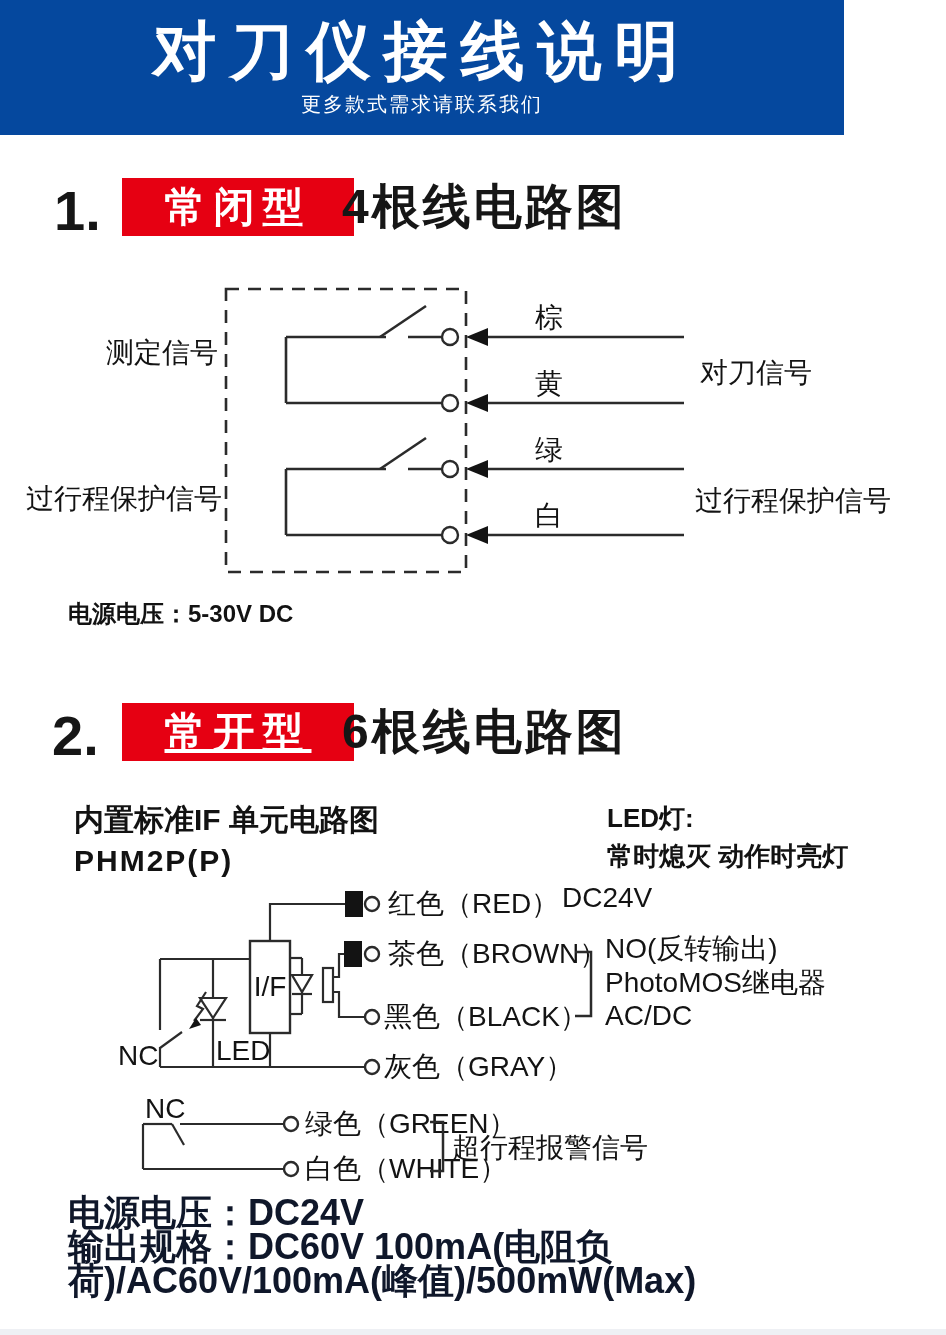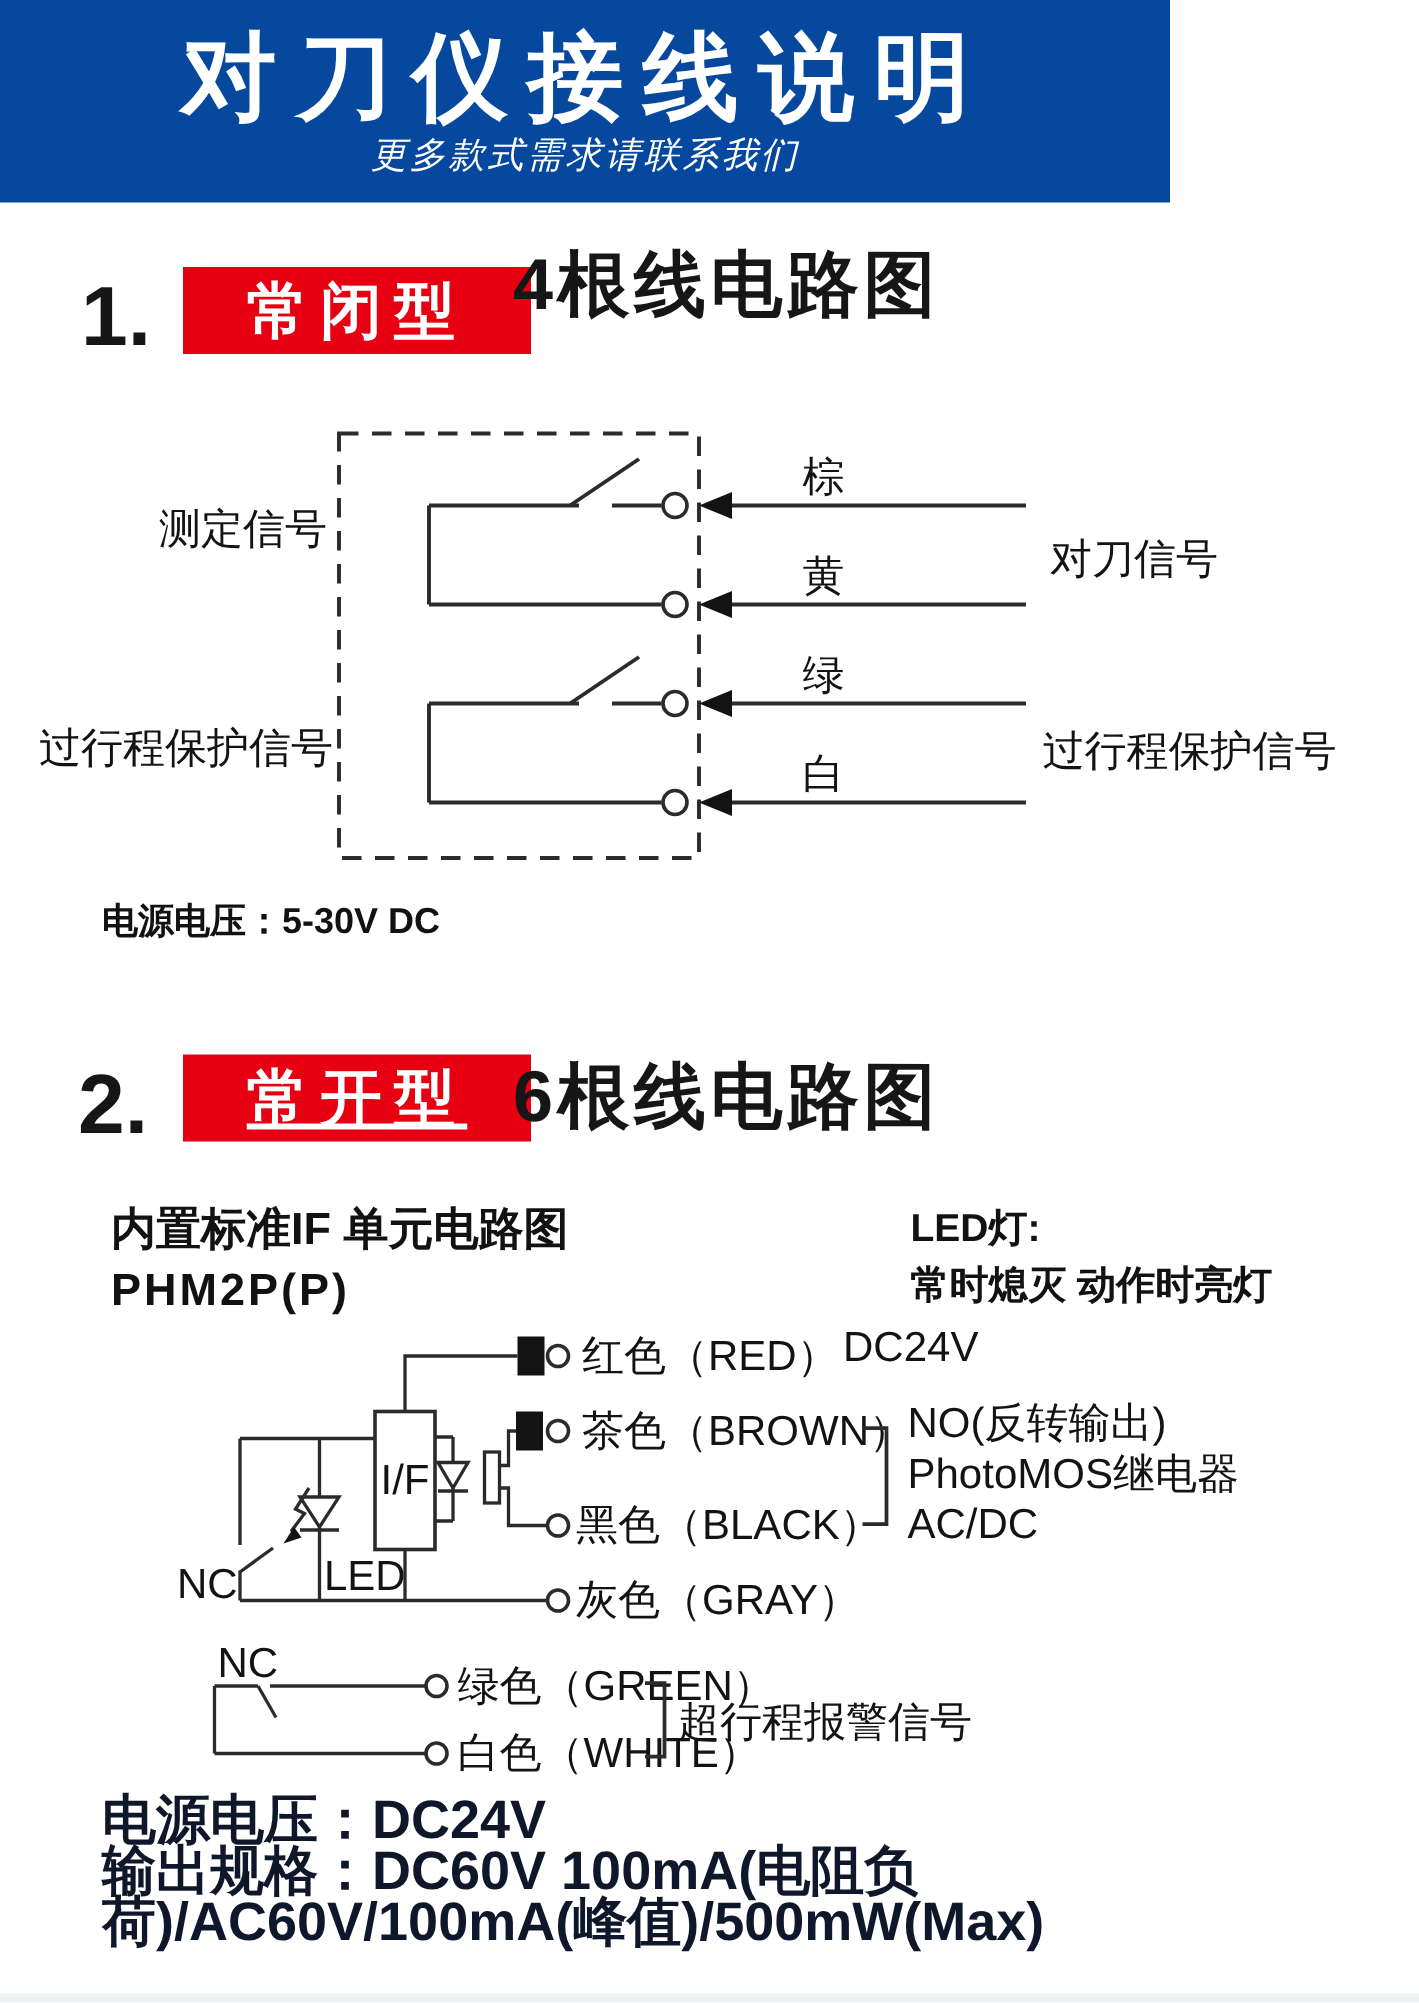--- a/index.html
+++ b/index.html
@@ -5,29 +5,29 @@
   html,body { margin:0; padding:0; }
   body {
     width:946px; height:1335px; position:relative; background:#ffffff;
     font-family:"Liberation Sans","DejaVu Sans",sans-serif; color:#111;
     overflow:hidden;
   }
   .abs { position:absolute; }
 
   
   .header {
-    left:0; top:0; width:780px; height:135px; background:#05489e;
+    left:0; top:0; width:844px; height:135px; background:#05489e;
     text-align:center;
   }
   .header-title {
     margin-top:12px; font-size:64px; font-weight:bold; color:#fff;
     letter-spacing:13px; line-height:78px;
   }
   .header-sub {
-    font-size:24px; color:#fff; letter-spacing:2px; line-height:24px; margin-top:2px;font-style:italic;
+    font-size:20px; color:#fff; letter-spacing:2px; line-height:24px; margin-top:2px;
   }
 
   
   .sec-num  { font-size:56px; font-weight:bold; color:#161616; line-height:58px; }
   .badge {
     width:232px; height:58px; background:#e60012; color:#fff; text-align:center;
     font-size:41px; font-weight:bold; letter-spacing:8px; line-height:58px;
   }
   .sec-title { font-size:48px; font-weight:bold; color:#161616; letter-spacing:3px; line-height:58px; }
 
@@ -50,21 +50,21 @@
 </head>
 <body>
 
 <div class="abs header">
   <div class="header-title">对刀仪接线说明</div>
   <div class="header-sub">更多款式需求请联系我们</div>
 </div>
 
 <div class="abs sec-num" style="left:54px; top:182px;">1.</div>
 <div class="abs badge" style="left:122px; top:178px;">常闭型</div>
-<div class="abs sec-title" style="left:342px; top:162px;">4根线电路图</div>
+<div class="abs sec-title" style="left:342px; top:178px;">4根线电路图</div>
 
 <svg class="abs" style="left:0; top:280px;" width="946" height="300" viewBox="0 0 946 300">
 
   <rect x="226" y="9" width="240" height="283" fill="none" stroke="#2b2b2b" stroke-width="2.6" stroke-dasharray="13 9"></rect>
 
   <g>
     <path class="wire" d="M286,57 H386"></path>
     <path class="wire" d="M380,57 L426,26"></path>
     <path class="wire" d="M408,57 H441"></path>
     <path class="wire" d="M286,57 V123"></path>

